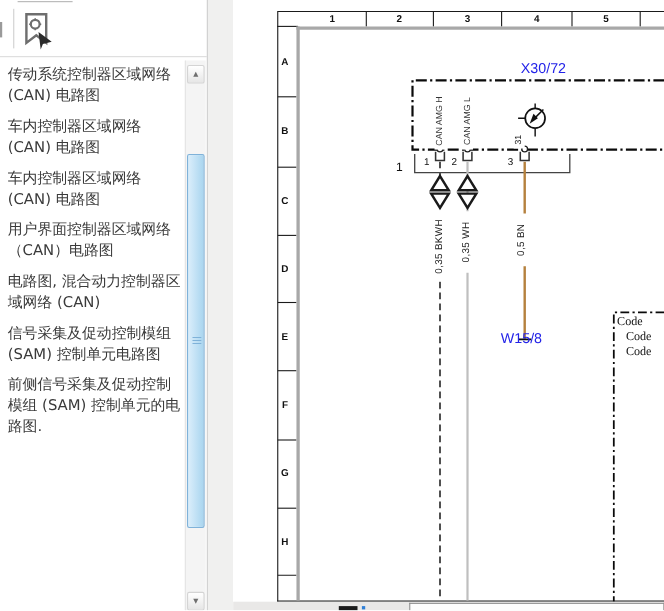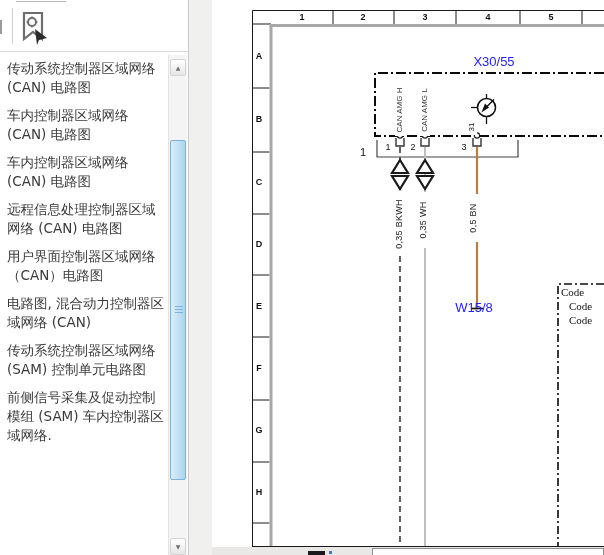--- a/index.html
+++ b/index.html
@@ -66,25 +66,24 @@
         <path d="M12 5.5 v2 M12 14.5 v2 M6.5 11 h2 M15.5 11 h2" stroke="#6e6e6e" stroke-width="1.4"></path>
         <polygon points="15,18 27,27 19,29 17,34" fill="#2b2b2b"></polygon>
       </svg>
     </button>
     <div class="sb-hr"></div>
 
     <div class="list">
       <div class="item">传动系统控制器区域网络 (CAN) 电路图</div>
       <div class="item">车内控制器区域网络 (CAN) 电路图</div>
       <div class="item">车内控制器区域网络 (CAN) 电路图</div>
-      <div class="item">远程信息处理控制器区域网络 (CAN) 电路图</div>
       <div class="item">用户界面控制器区域网络（CAN）电路图</div>
       <div class="item">电路图, 混合动力控制器区域网络 (CAN)</div>
-      <div class="item">传动系统控制器区域网络 (SAM) 控制单元电路图</div>
-      <div class="item">前侧信号采集及促动控制模组 (SAM) 车内控制器区域网络.</div>
+      <div class="item">信号采集及促动控制模组 (SAM) 控制单元电路图</div>
+      <div class="item">前侧信号采集及促动控制模组 (SAM) 控制单元的电路图.</div>
     </div>
 
     <div class="vscroll">
       <div class="sb-btn sb-up">▲</div>
       <div class="sb-thumb">
         <span class="sb-grip"></span>
       </div>
       <div class="sb-btn sb-down">▼</div>
     </div>
   </aside>
@@ -174,21 +173,21 @@
 
     <div class="dlabel rowletter" style="left:39px; top:51px;">A</div>
     <div class="dlabel rowletter" style="left:39px; top:114px;">B</div>
     <div class="dlabel rowletter" style="left:39px; top:177px;">C</div>
     <div class="dlabel rowletter" style="left:39px; top:239px;">D</div>
     <div class="dlabel rowletter" style="left:39px; top:301px;">E</div>
     <div class="dlabel rowletter" style="left:39px; top:363px;">F</div>
     <div class="dlabel rowletter" style="left:39px; top:425px;">G</div>
     <div class="dlabel rowletter" style="left:39px; top:487px;">H</div>
 
-    <div class="dlabel bluelabel" style="left:242px; top:54px; width:80px;">X30/55</div>
+    <div class="dlabel bluelabel" style="left:242px; top:54px; width:80px;">X30/72</div>
 
     <div class="dlabel vlabel siglabel" style="left:162px; top:105px;">CAN AMG H</div>
     <div class="dlabel vlabel siglabel" style="left:187px; top:105px;">CAN AMG L</div>
 
     <div class="dlabel vlabel" style="left:252px; top:122px; width:16px; font-size:8px;">31</div>
 
     <div class="dlabel pinnum" style="left:171px; top:142px;">1</div>
     <div class="dlabel pinnum" style="left:196px; top:142px;">2</div>
     <div class="dlabel pinnum" style="left:247px; top:142px;">3</div>
     <div class="dlabel plugnum" style="left:148px; top:146px;">1</div>

